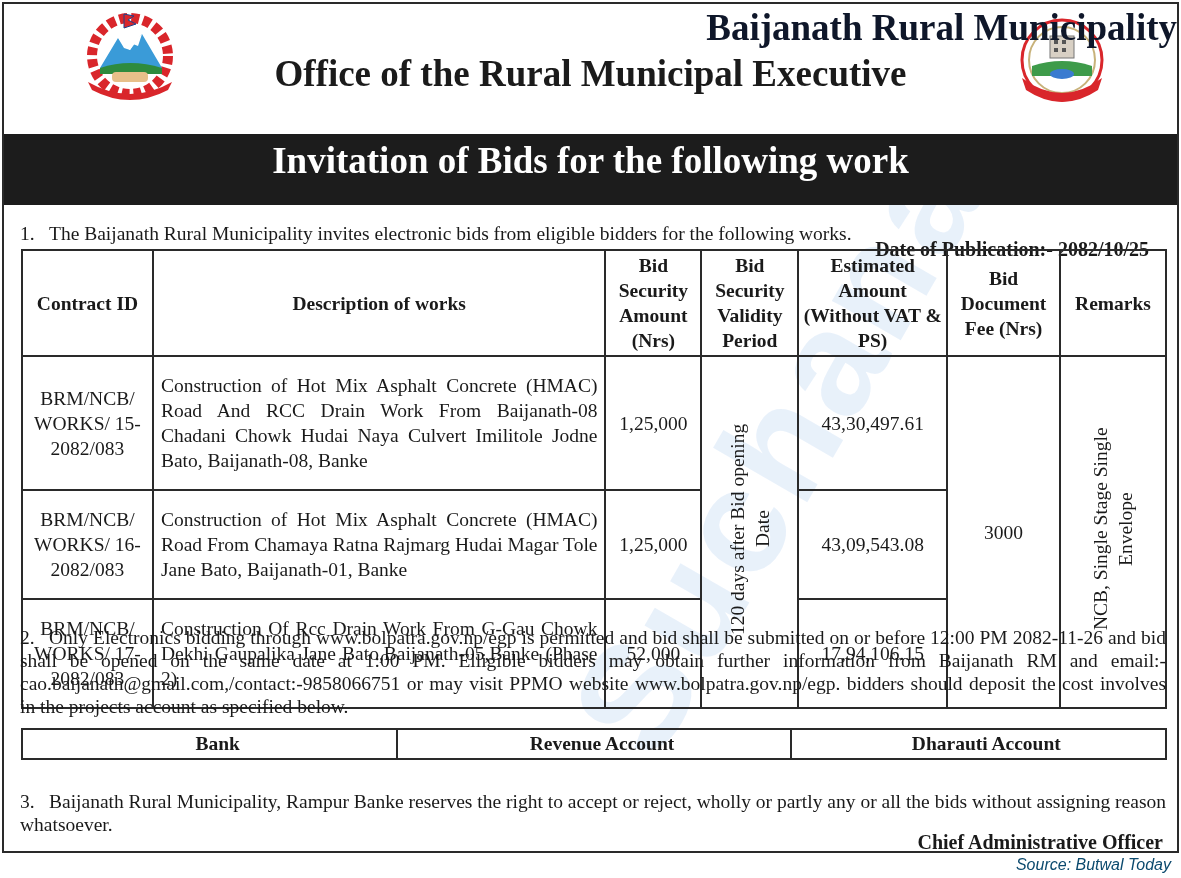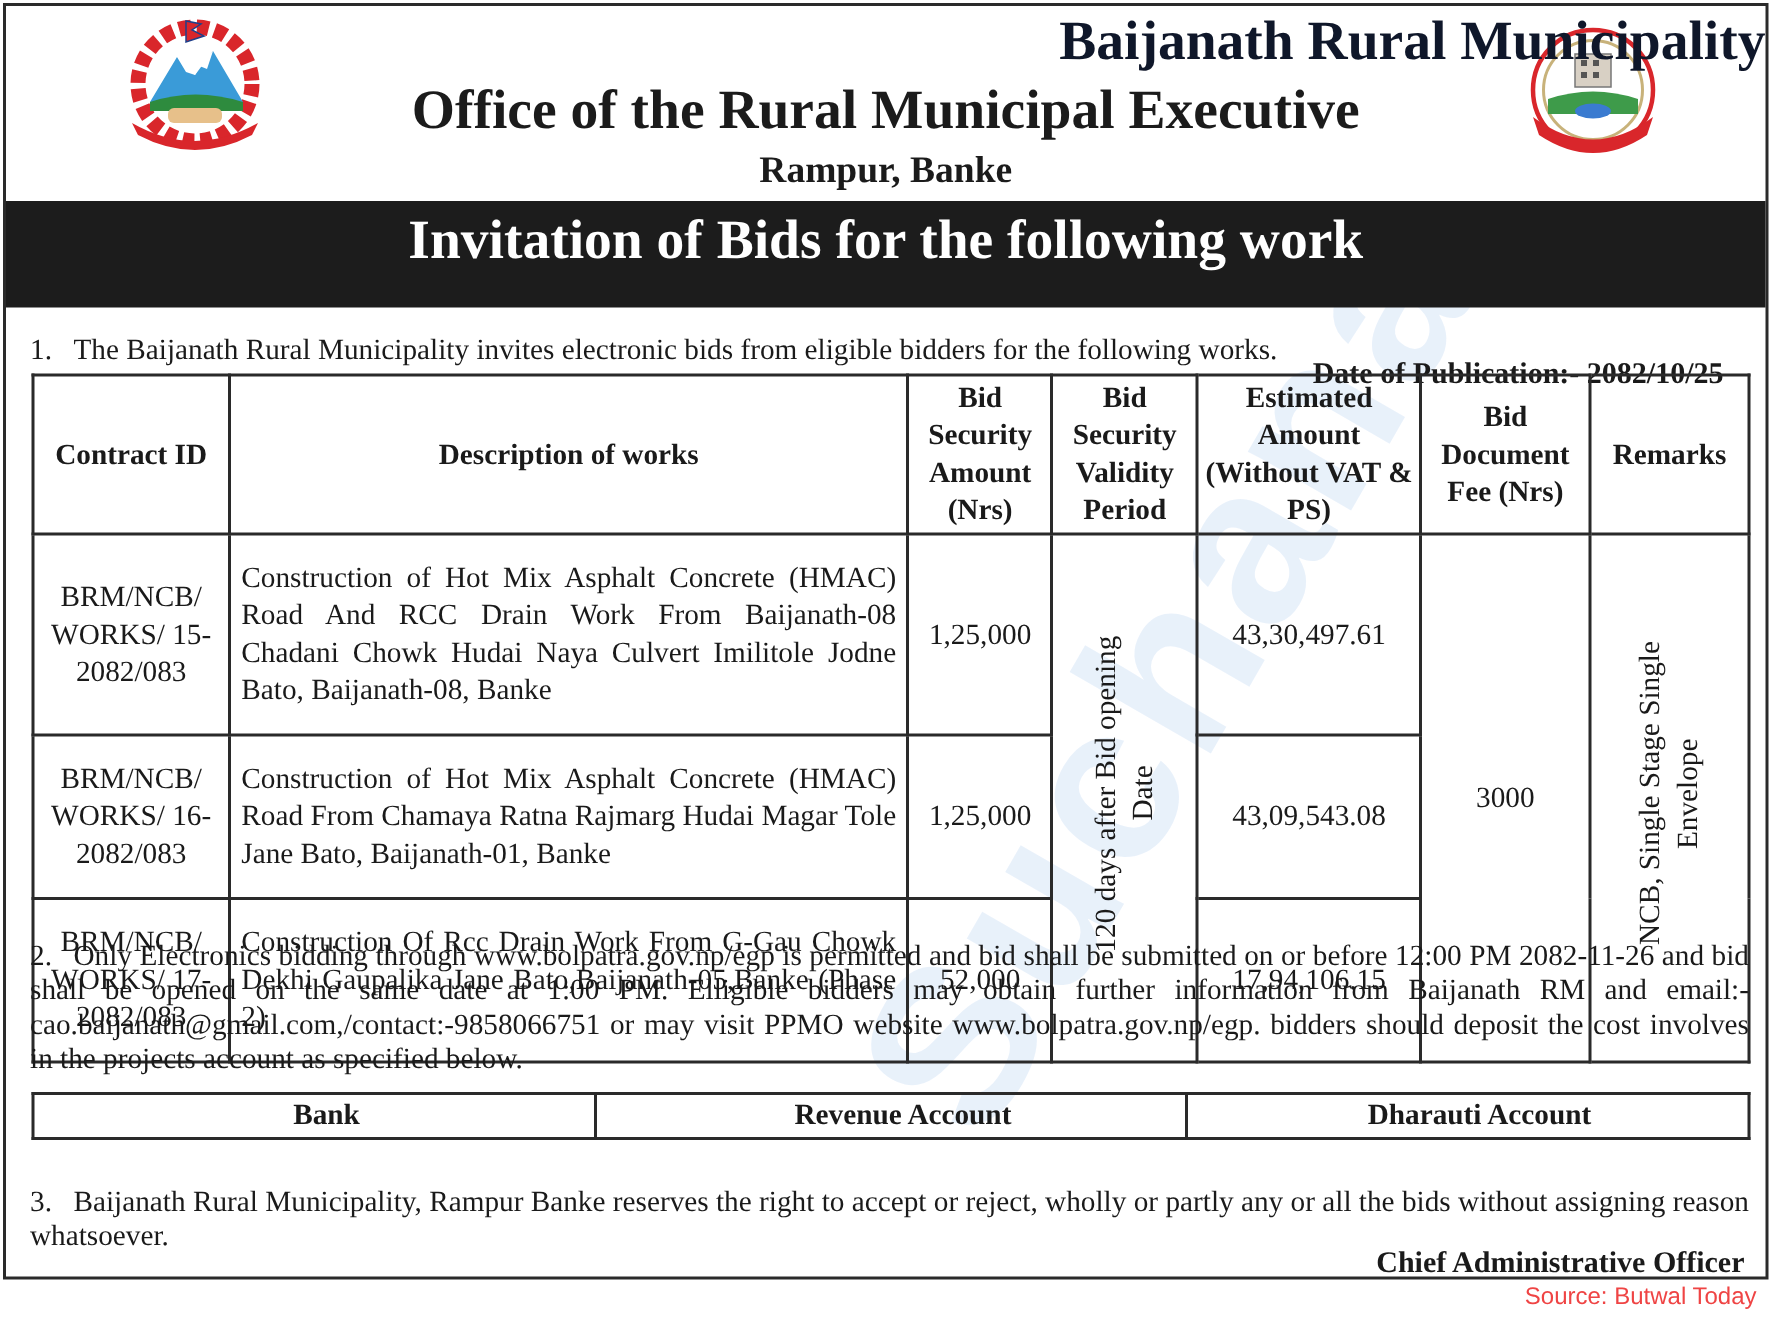--- a/index.html
+++ b/index.html
@@ -65,22 +65,22 @@
     .bank { left: 17px; top: 724px; width: 1146px; }
     .bank th, .bank td {
       border: 2px solid #2a2a2a; font-size: 19.5px; line-height: 28px; height: 30px;
     }
     .bank th { font-weight: bold; text-align: center; padding-left: 16px; }
     .bank td { text-align: left; padding: 0 6px; }
     .signature {
       position: absolute; right: 14px; top: 827px; font-weight: bold; font-size: 20px;
     }
     .source {
-      position: absolute; right: 10px; top: 856px; 
-      font-family: "Liberation Sans", sans-serif; font-size: 16px; color: #ef4444;
+      position: absolute; right: 10px; top: 856px; font-style: italic;
+      font-family: "Liberation Sans", sans-serif; font-size: 16px; color: #0c4a6e;
     }
   </style>
 </head>
 <body>
 
 <div class="frame">
 
   <div class="watermark">Suchana</div>
 
   <svg class="logo-left" viewBox="0 0 104 96">
@@ -101,21 +101,20 @@
       <rect x="48" y="24" width="4" height="4" fill="#555"></rect>
     <rect x="40" y="32" width="4" height="4" fill="#555"></rect>
       <rect x="48" y="32" width="4" height="4" fill="#555"></rect>
     <path d="M18 50 Q48 40 78 50 L78 60 L18 60 Z" fill="#3e9b4a"></path>
     <ellipse cx="48" cy="58" rx="12" ry="5" fill="#3a7bd0"></ellipse>
     <path d="M8 62 Q48 92 88 62 L84 74 Q48 98 12 74 Z" fill="#d9262b"></path>
   </svg>
 
   <div class="header-title-1">Baijanath Rural Municipality</div>
   <div class="header-title-2">Office of the Rural Municipal Executive</div>
-  <div class="header-title-3">Rampur, Banke</div>
 
   <div class="banner">Invitation of Bids for the following work</div>
 
   <div class="pub-date">Date of Publication:- 2082/10/25</div>
 
   <div class="para p1">
     <span class="num">1.</span><span>The Baijanath Rural Municipality invites electronic bids from eligible bidders for the following works.</span>
   </div>
 
   <table class="works">

